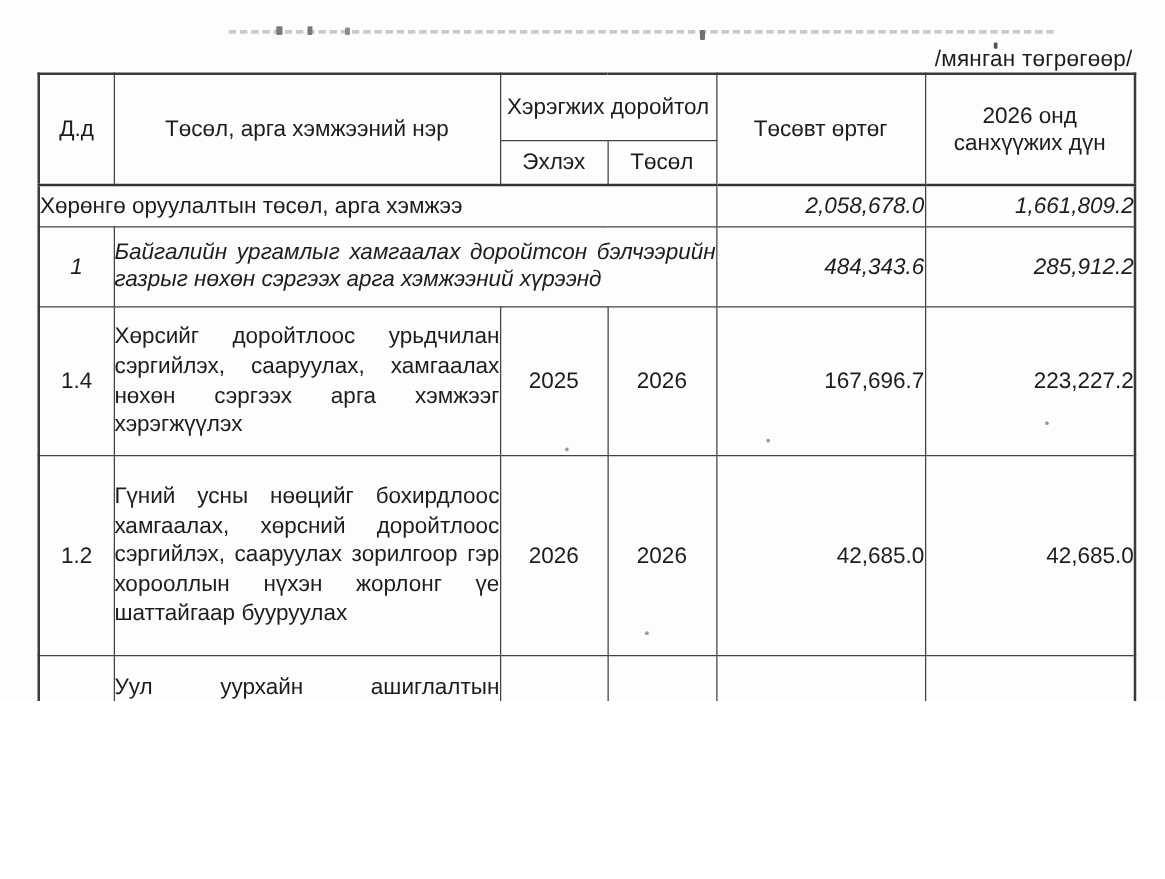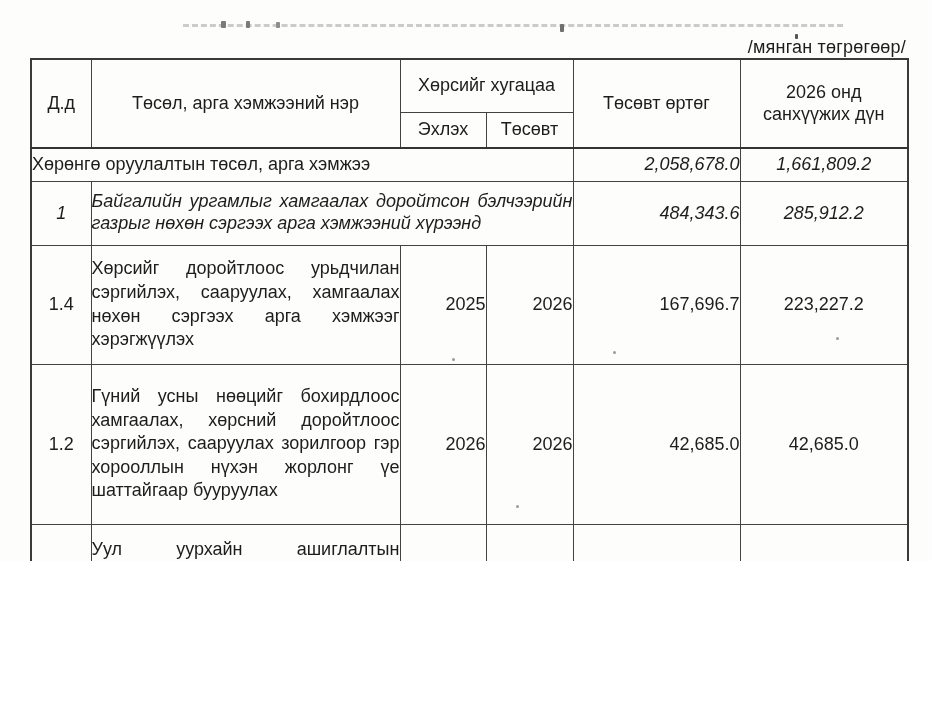--- a/index.html
+++ b/index.html
@@ -74,23 +74,23 @@
   tr.row-p3 { height: 170px; }
 
   tr.row-summary td { border-top: 2px solid #333; }
 
   .cell-num { text-align: center; }
   .cell-name {
     text-align: justify;
     line-height: 1.31;
     padding: 4px 24px 4px 9px;
   }
-  .cell-year { text-align: right; }
+  .cell-year { text-align: center; }
   .cell-budget { text-align: right; padding-right: 26px; }
-  .cell-fin { text-align: center; padding-right: 11px; }
+  .cell-fin { text-align: right; padding-right: 11px; }
 
   .bold { font-weight: bold; font-style: italic; }
   .summary-title {
     font-weight: bold;
     text-align: left;
     padding: 2px 8px 2px 7px;
     white-space: nowrap;
   }
   .group-name {
     font-weight: bold;
@@ -131,27 +131,27 @@
       <col style="width:86px">
       <col style="width:87px">
       <col style="width:167px">
       <col style="width:168px">
     </colgroup>
 
     <tbody>
         <tr class="hrow-top">
       <th rowspan="2">Д.д</th>
       <th rowspan="2">Төсөл, арга хэмжээний нэр</th>
-      <th colspan="2">Хөрсийг хугацаа</th>
+      <th colspan="2">Хэрэгжих доройтол</th>
       <th rowspan="2">Төсөвт өртөг</th>
       <th rowspan="2">2026 онд санхүүжих дүн</th>
     </tr>
     <tr class="hrow-sub">
       <th>Эхлэх</th>
-      <th>Төсөвт</th>
+      <th>Төсөл</th>
     </tr>
 
     <tr class="row-summary">
       <td colspan="4" class="summary-title">Хөрөнгө оруулалтын төсөл, арга хэмжээ</td>
       <td class="cell-budget bold">2,058,678.0</td>
       <td class="cell-fin bold">1,661,809.2</td>
     </tr>
 
     <tr class="row-group">
       <td class="cell-num bold">1</td>

